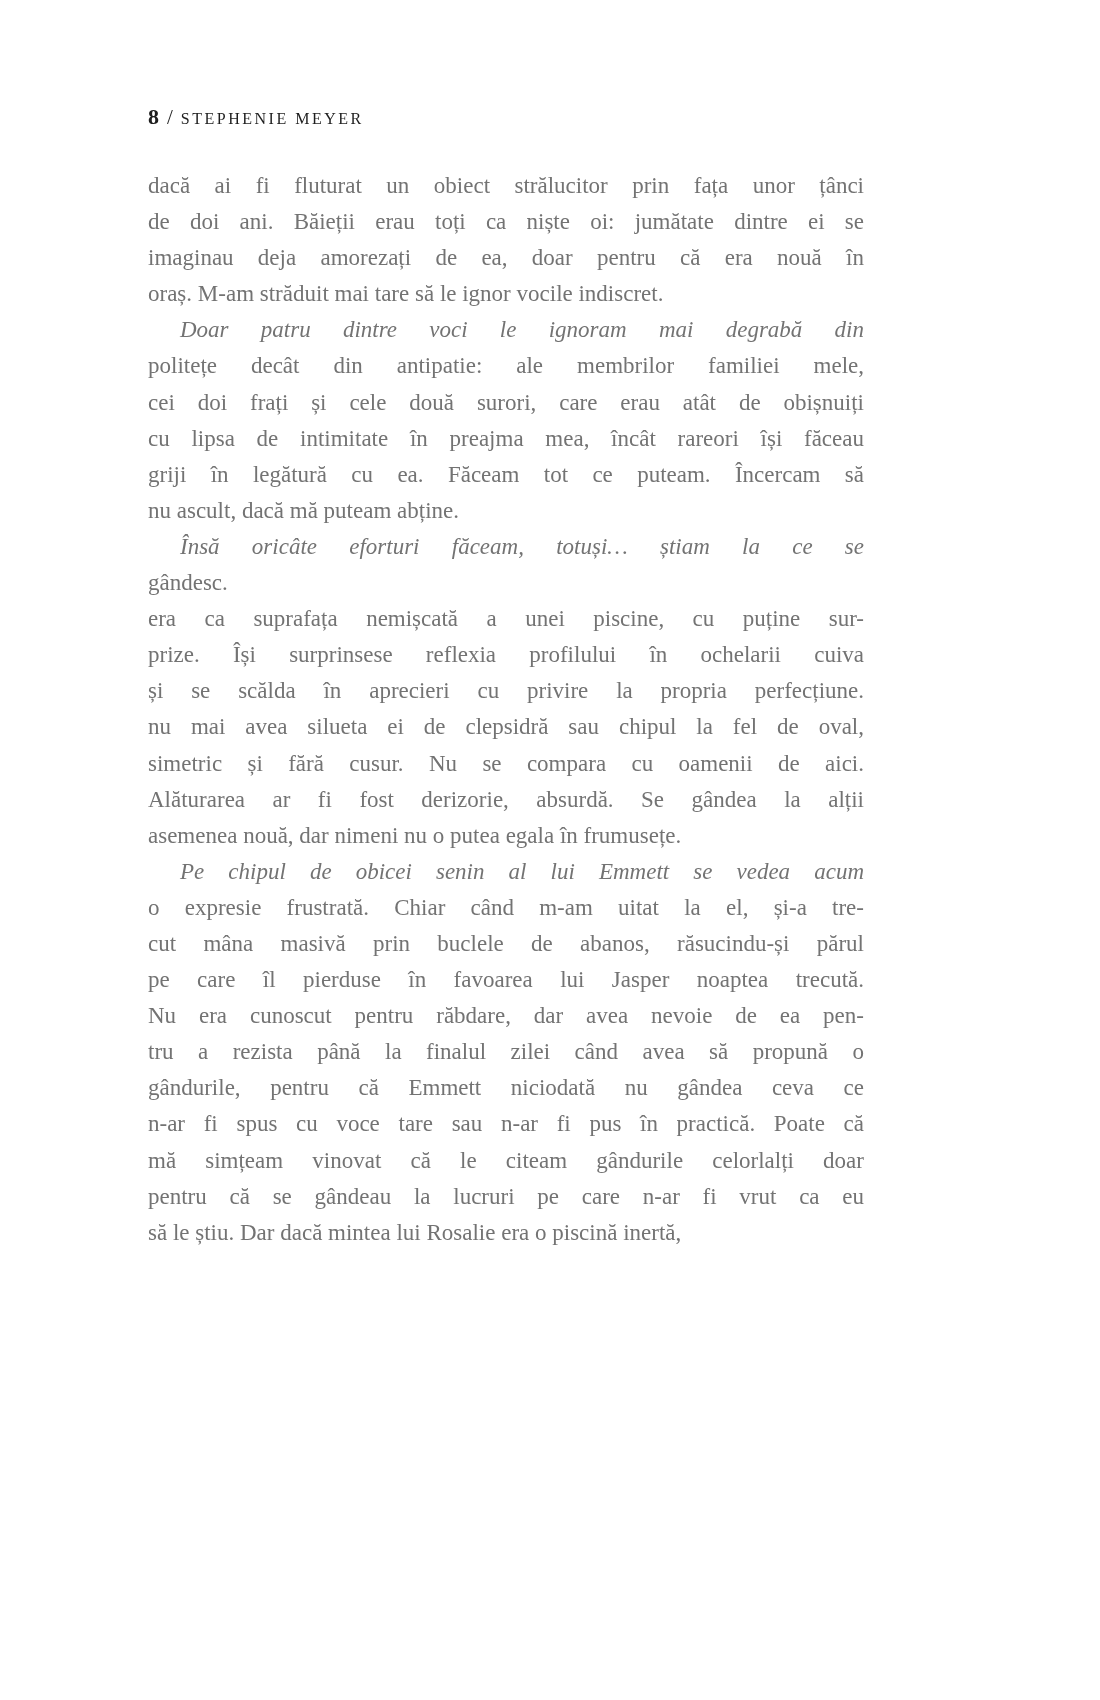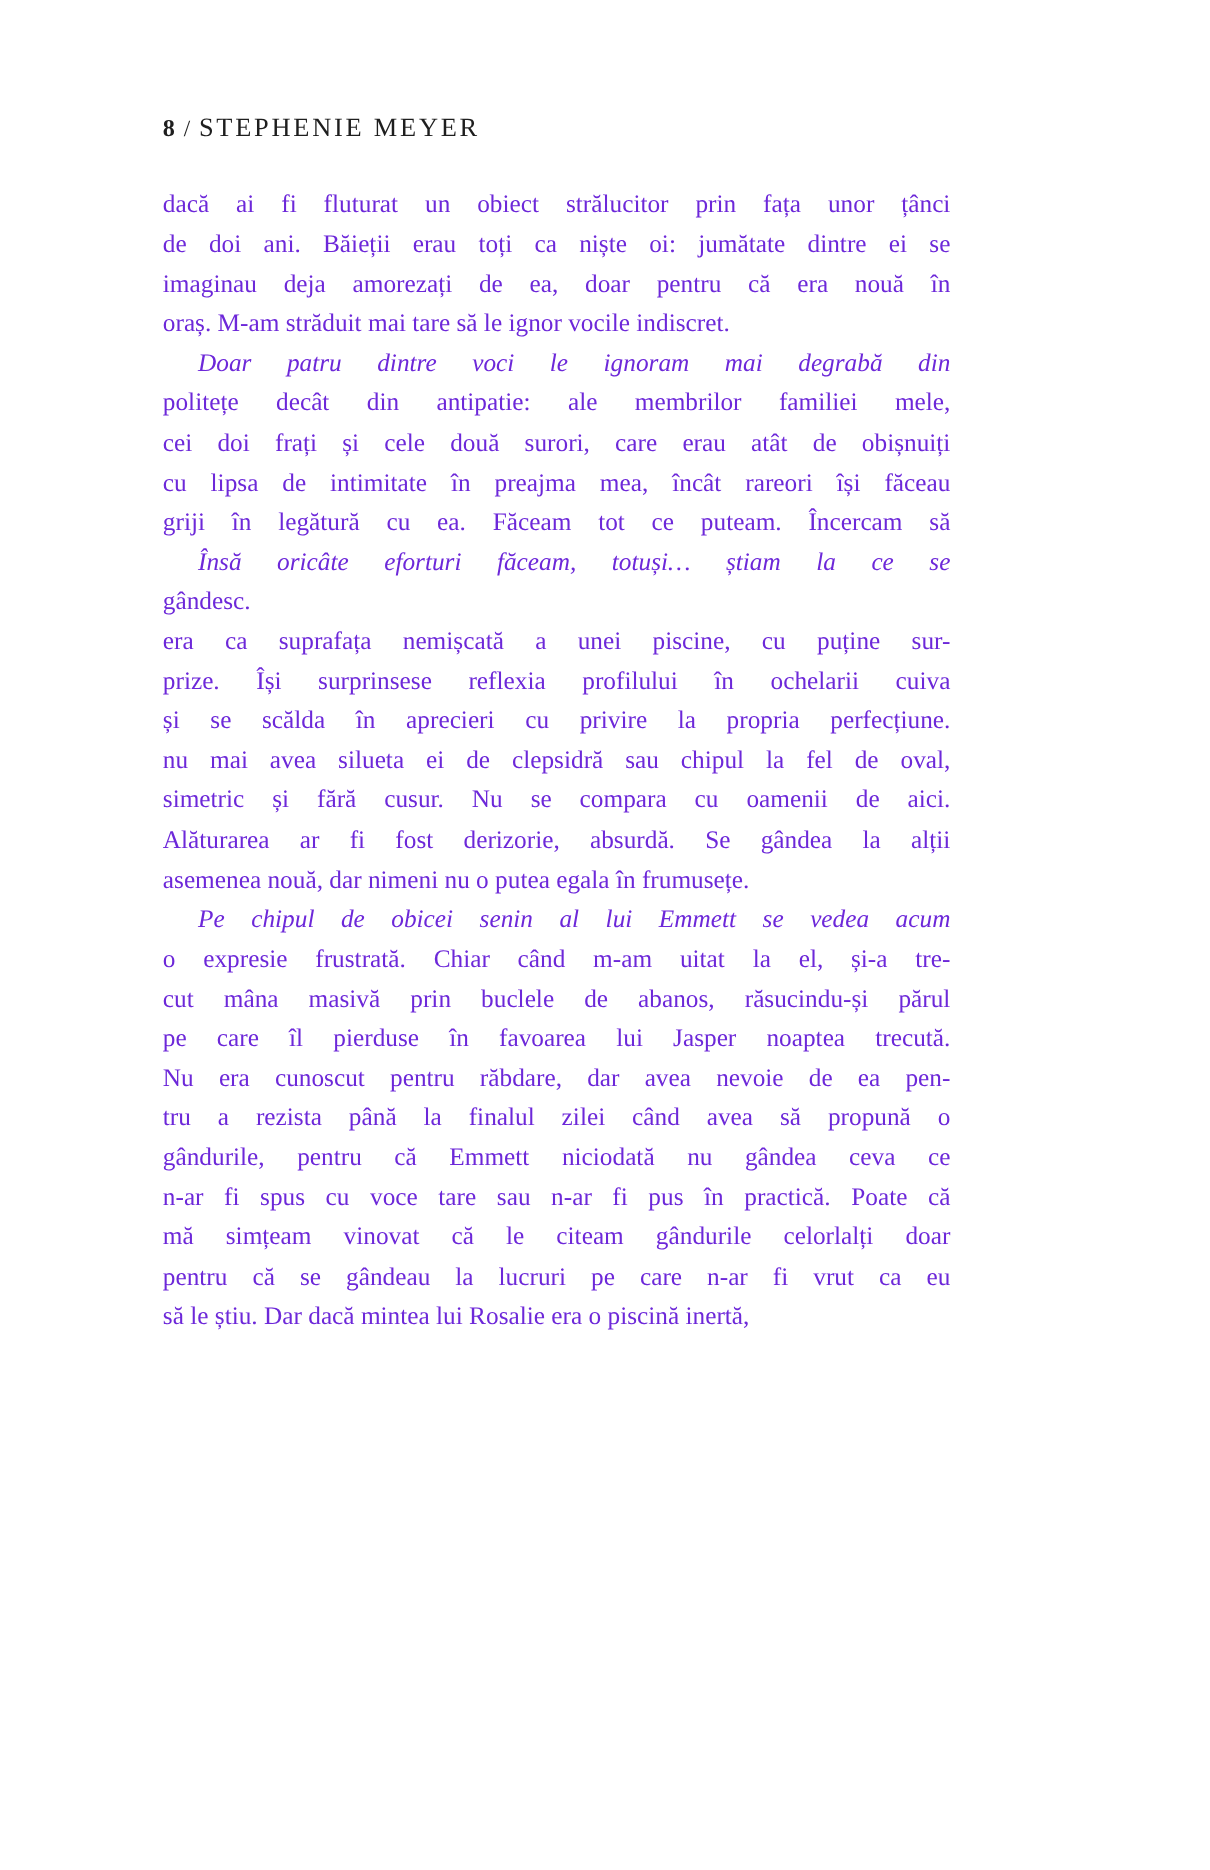--- a/index.html
+++ b/index.html
@@ -29,30 +29,30 @@
   .pg-num {
     font-weight: 700;
     font-size: 22px;
   }
   .sep {
     margin: 0 8px;
     font-size: 21px;
   }
   .author {
     letter-spacing: 2.5px;
-    font-size: 24px;
+    font-size: 16px;
   }
   .body-text {
     position: absolute;
     left: 148px;
     top: 168px;
     width: 716px;
     font-size: 23px;
     line-height: 36.1px;
-    color: #6d28d9;
+    color: #737373;
   }
   .paragraph { margin: 0; }
   .line {
     display: block;
     text-align: justify;
     text-align-last: justify;
   }
   .line.last { text-align-last: left; }
   .line.indent { text-indent: 32px; font-style: italic; }
 </style>
@@ -69,20 +69,21 @@
         <span class="line">de doi ani. Băieții erau toți ca niște oi: jumătate dintre ei se</span>
         <span class="line">imaginau deja amorezați de ea, doar pentru că era nouă în</span>
         <span class="line last">oraș. M-am străduit mai tare să le ignor vocile indiscret.</span>
       </p>
       <p class="paragraph">
         <span class="line indent">Doar patru dintre voci le ignoram mai degrabă din</span>
         <span class="line">politețe decât din antipatie: ale membrilor familiei mele,</span>
         <span class="line">cei doi frați și cele două surori, care erau atât de obișnuiți</span>
         <span class="line">cu lipsa de intimitate în preajma mea, încât rareori își făceau</span>
         <span class="line">griji în legătură cu ea. Făceam tot ce puteam. Încercam să</span>
+        <span class="line last">nu ascult, dacă mă puteam abține.</span>
       </p>
       <p class="paragraph">
         <span class="line indent">Însă oricâte eforturi făceam, totuși… știam la ce se</span>
         <span class="line last">gândesc.</span>
       </p>
       <p class="paragraph">
         <span class="line">era ca suprafața nemișcată a unei piscine, cu puține sur-</span>
         <span class="line">prize. Își surprinsese reflexia profilului în ochelarii cuiva</span>
         <span class="line">și se scălda în aprecieri cu privire la propria perfecțiune.</span>
         <span class="line">nu mai avea silueta ei de clepsidră sau chipul la fel de oval,</span>

